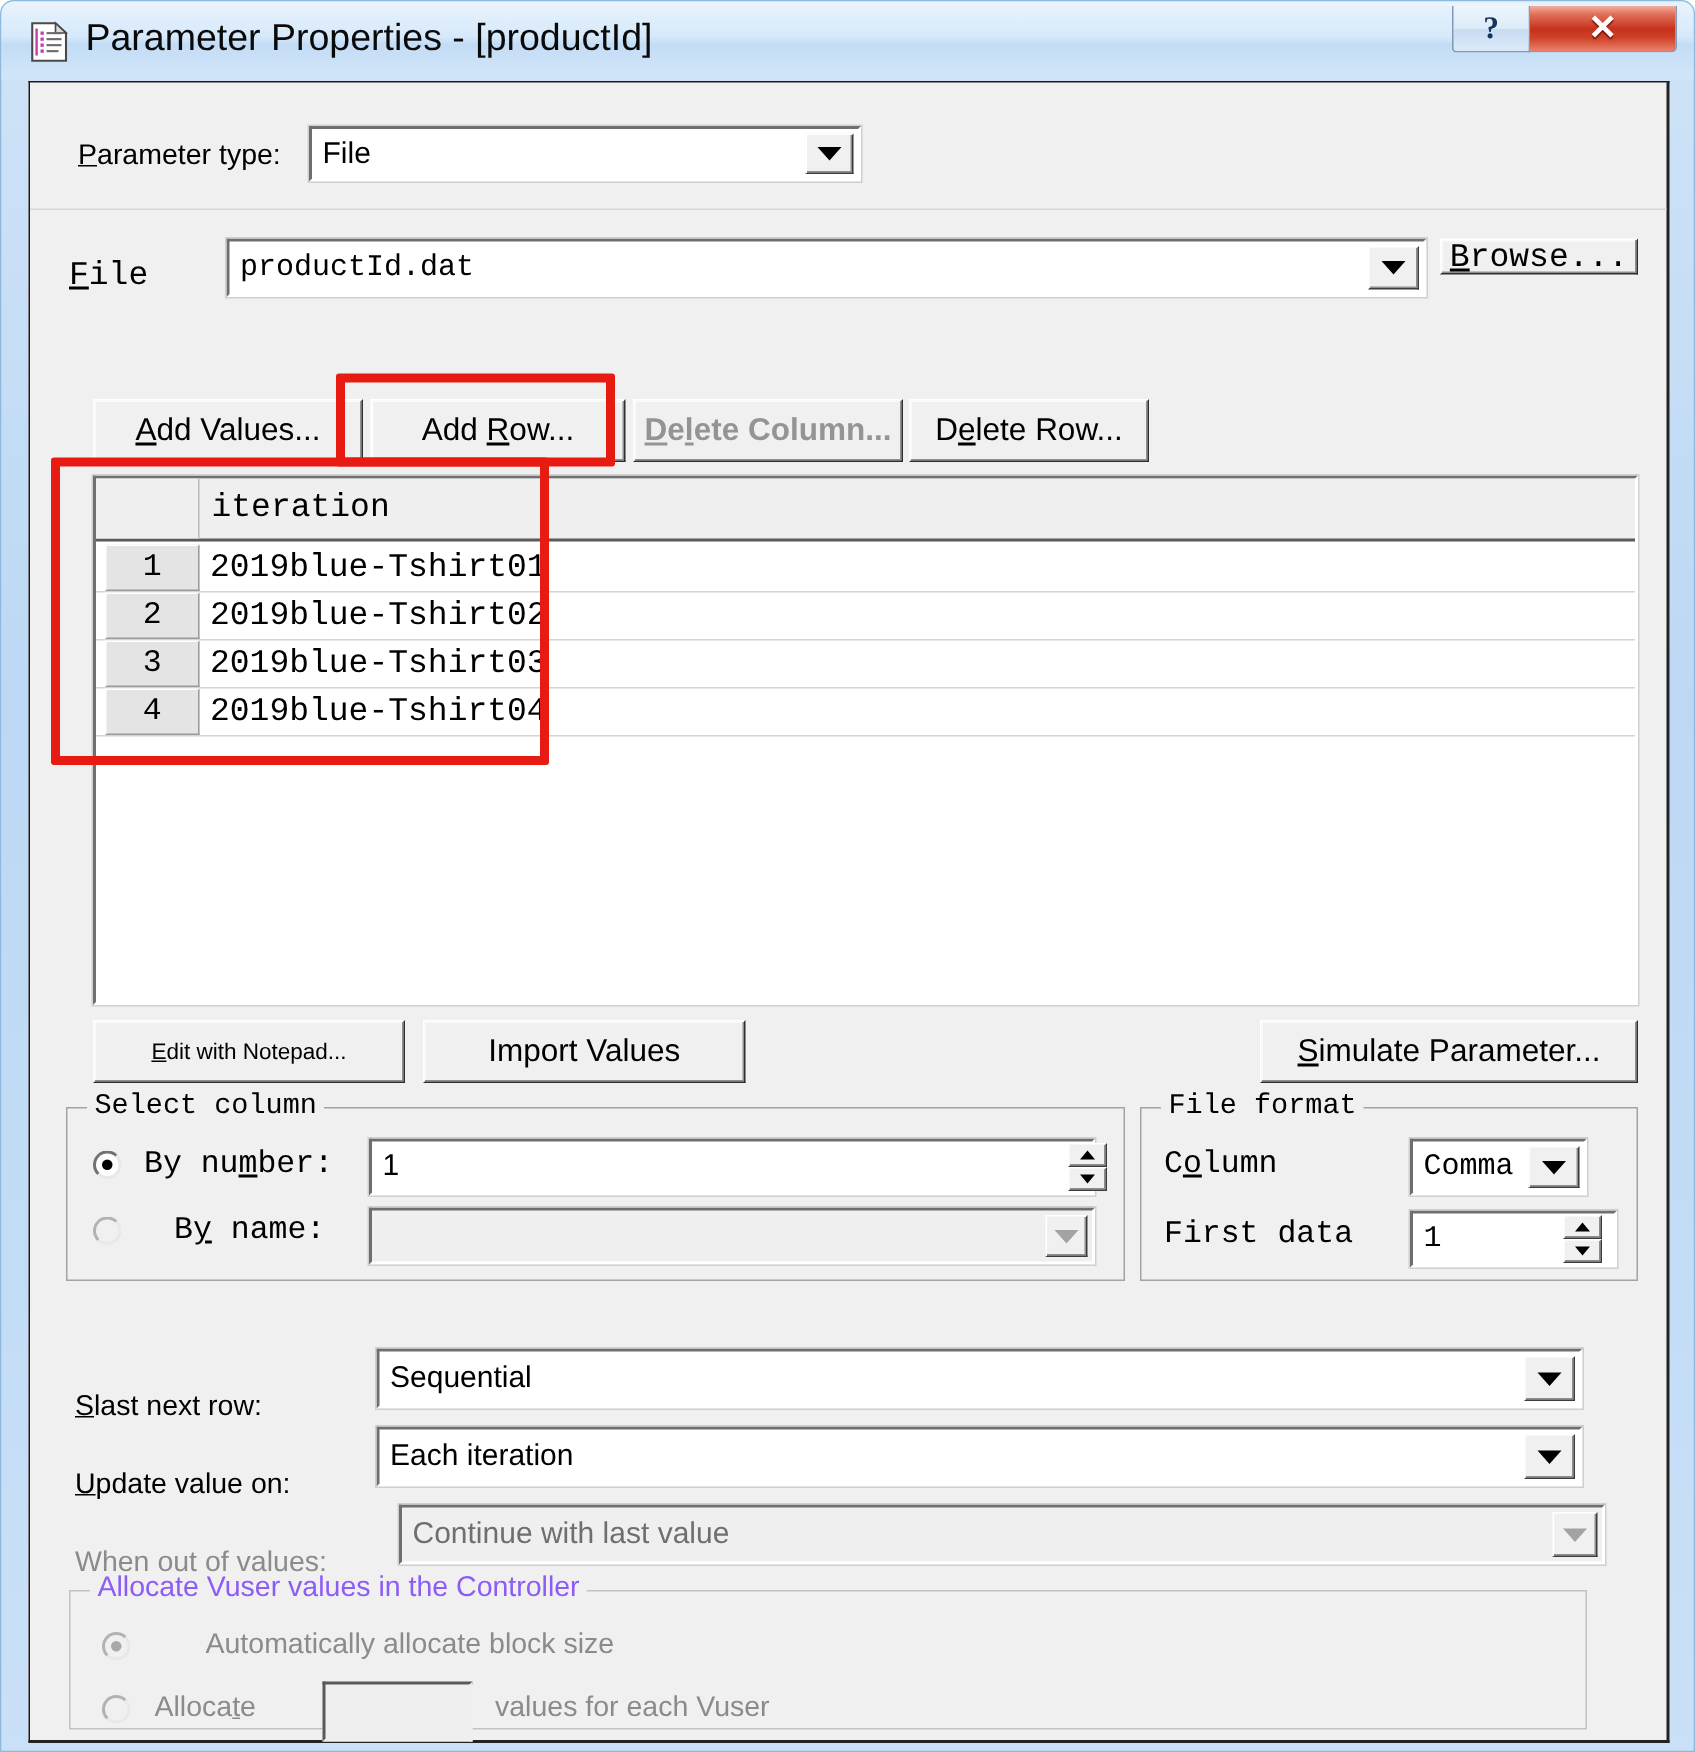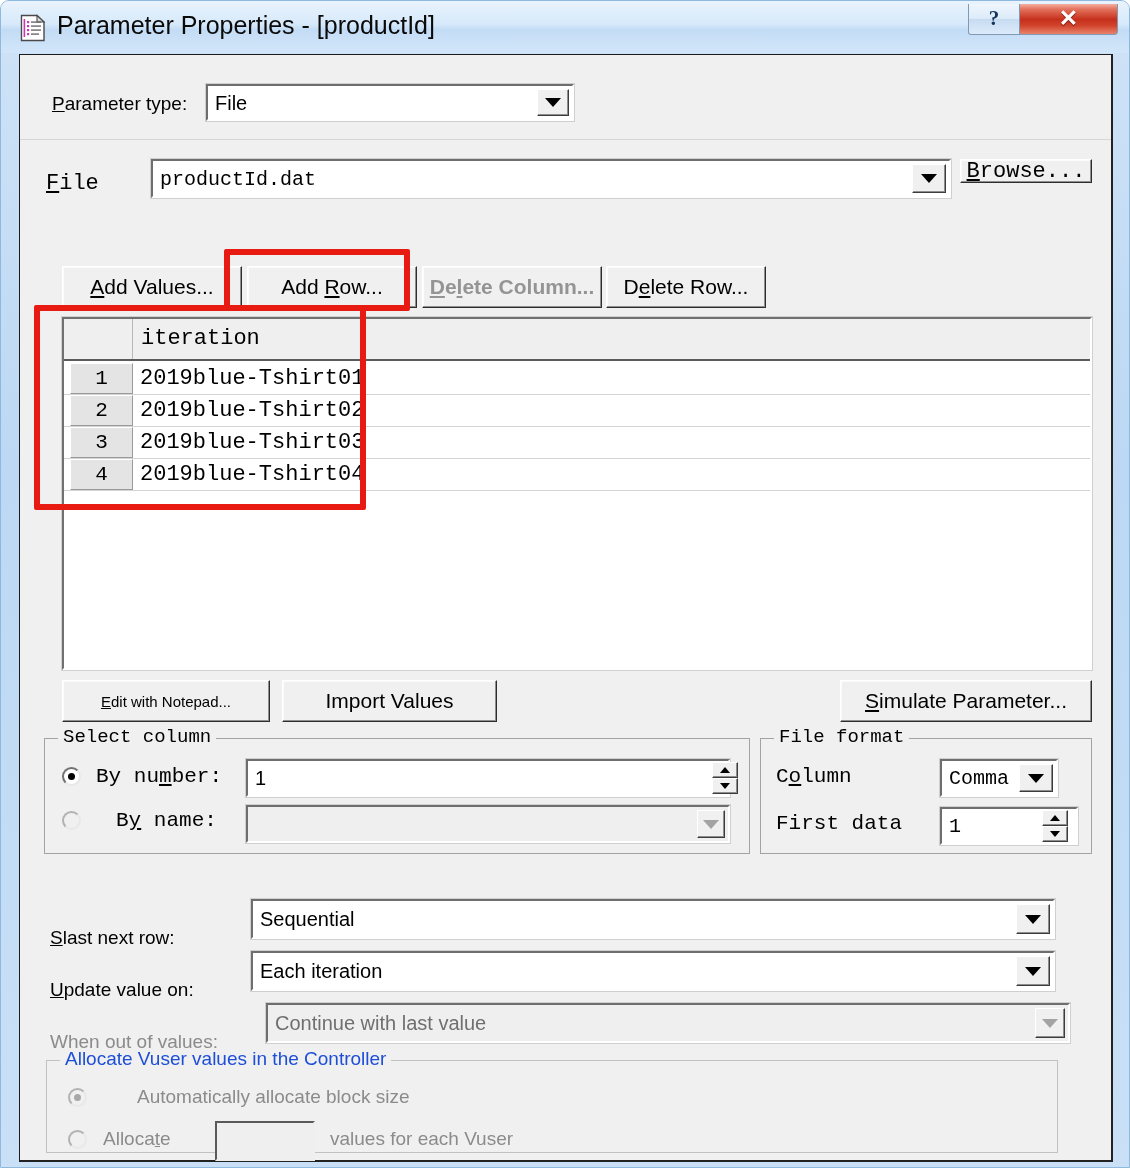--- a/index.html
+++ b/index.html
@@ -196,21 +196,21 @@
   .group > .gtitle {
     position: absolute;
     top: -13px;
     left: 13px;
     background: #f0f0f0;
     padding: 0 5px;
     font-size: 19px;
     color: #000;
     white-space: nowrap;
   }
-  .group > .gtitle.dis { color: #1d4ed8; }
+  .group > .gtitle.dis { color: #8b5cf6; }
 
   
   .radio {
     position: absolute;
     width: 19px; height: 19px;
     border-radius: 50%;
     box-sizing: border-box;
     background: #ffffff;
     border: 2px solid #717171;
     border-right-color: #e8e8e8;

